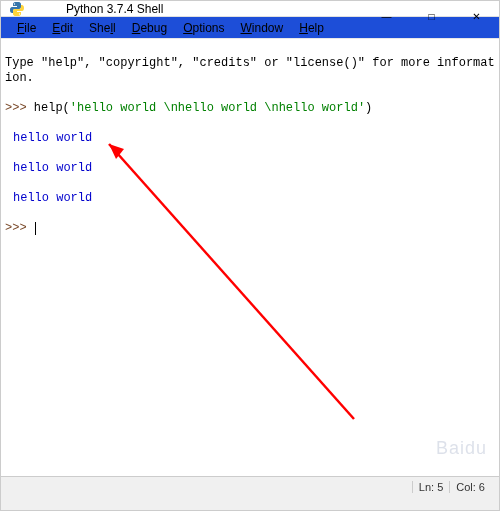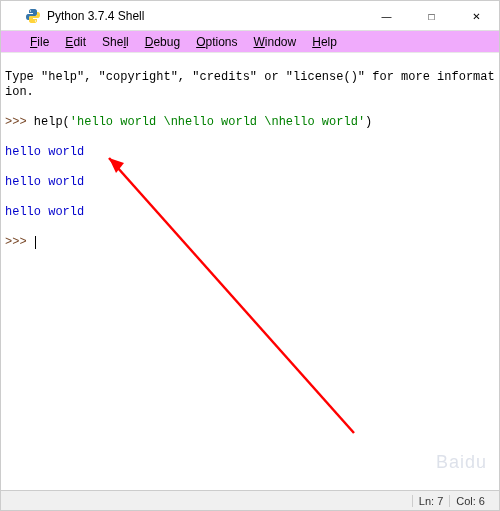--- a/index.html
+++ b/index.html
@@ -5,26 +5,27 @@
     * { margin: 0; padding: 0; box-sizing: border-box; }
     body {
       font-family: "Segoe UI", Tahoma, sans-serif;
       background: #f0f0f0;
       width: 500px;
       height: 511px;
       overflow: hidden;
       border: 1px solid #ccc;
     }
     .titlebar {
-      height: 30px;
+      height: 16px;
       background: #fff;
       display: flex;
       align-items: center;
-      padding-left: 24px;
+      padding-left: 8px;
       border-bottom: 1px solid #e0e0e0;
+      gap: 35px;
     }
     .titlebar-icon {
       width: 16px; height: 16px;
       margin-right: 6px;
       display: inline-block;
     }
     .title-text {
       font-size: 12px;
       color: #000;
       flex: 1;
@@ -38,24 +39,24 @@
       height: 30px;
       display: flex;
       align-items: center;
       justify-content: center;
       font-size: 10px;
       color: #000;
       font-family: "Segoe UI Symbol", sans-serif;
     }
     .menubar {
       height: 22px;
-      background: #f0abfc;
+      background: #1d4ed8;
       display: flex;
       align-items: center;
-      padding-left: 21px;
+      padding-left: 8px;
       border-bottom: 1px solid #e8e8e8;
       font-size: 12px;
     }
     .menu-item {
       padding: 2px 8px;
       cursor: default;
     }
     .menu-item .underline { text-decoration: underline; }
     .content {
       background: #fff;
@@ -67,21 +68,21 @@
       white-space: pre-wrap;
       word-break: break-all;
       position: relative;
       overflow: hidden;
     }
     .line { display: block; }
     .c-black { color: #000; }
     .c-prompt { color: #7a4a2a; }
     .c-code { color: #000; }
     .c-string { color: #008000; }
-    .c-output { color: #0000cc; }
+    .c-output { color: #0000cc; margin-left: 8px; }
     .cursor {
       display: inline-block;
       width: 1px;
       height: 13px;
       background: #000;
       vertical-align: text-bottom;
       margin-left: 1px;
     }
     .arrow-overlay {
       position: absolute;
@@ -155,15 +156,15 @@
 
   <svg class="arrow-overlay" viewBox="0 0 492 437">
     <line x1="350" y1="380" x2="105" y2="105" stroke="#ff0000" stroke-width="2.5"></line>
     <polygon points="105,105 120,110 112,120" fill="#ff0000"></polygon>
   </svg>
 
   <div class="watermark">Baidu</div>
 </div>
 
 <div class="statusbar">
-  <span class="status-cell">Ln: 7</span>
+  <span class="status-cell">Ln: 5</span>
   <span class="status-cell">Col: 6</span>
 </div>
 
 </body></html>

